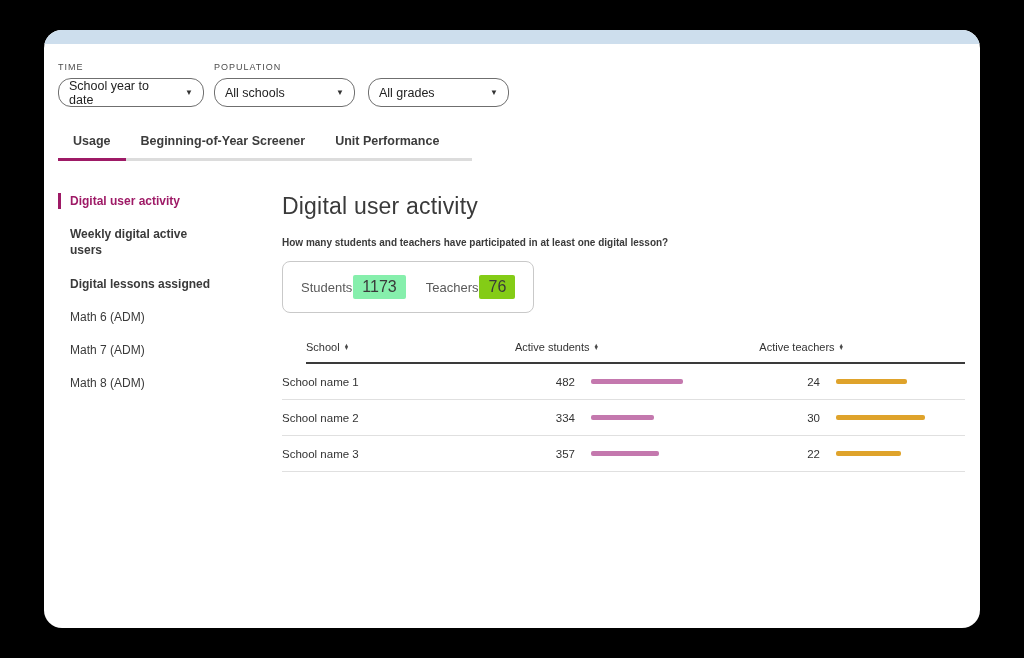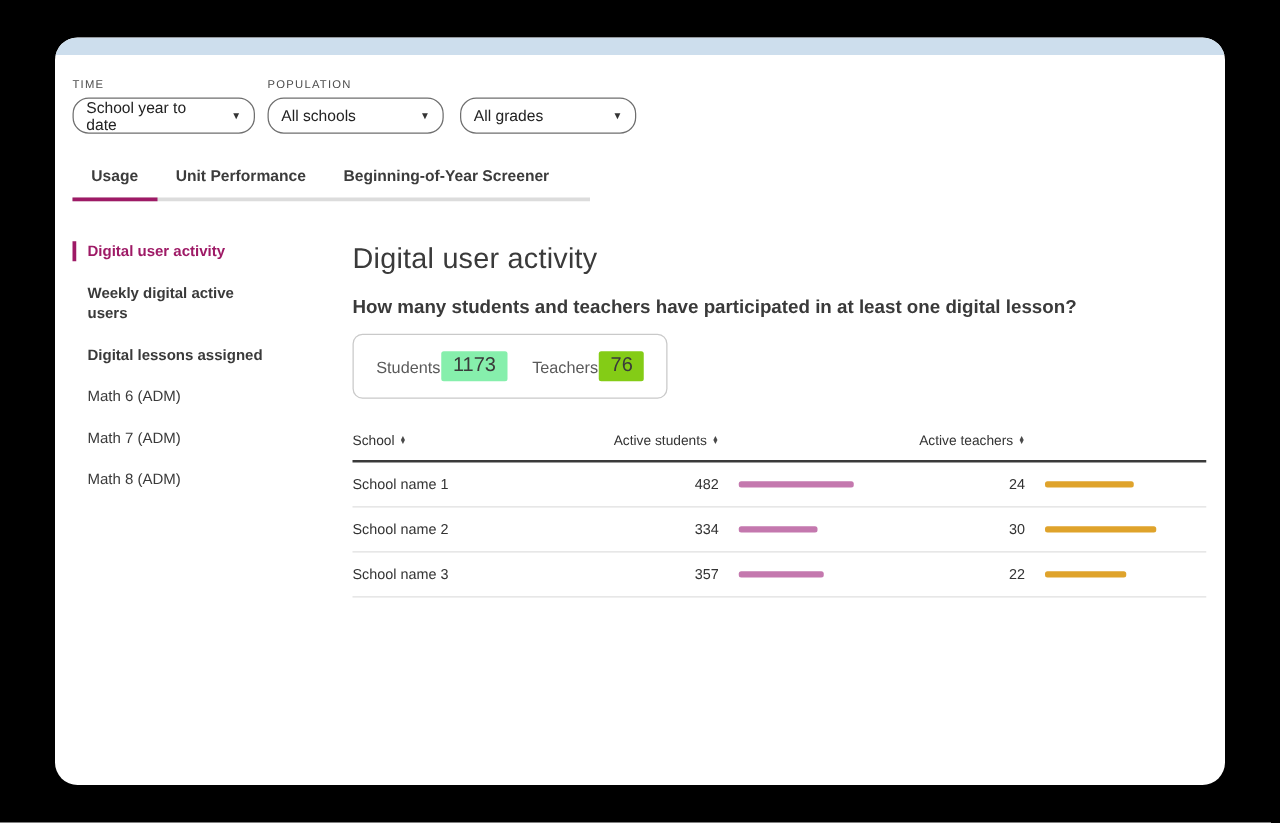--- a/index.html
+++ b/index.html
@@ -35,39 +35,39 @@
   .body-row { display:flex; margin-top:32px; padding-left:14px; }
   .sidebar { width:224px; flex:none; }
   .side-item { font-size:12px; color:#3a3a3a; margin-bottom:17px; max-width:155px;
                line-height:1.35; padding-left:12px; cursor:pointer; }
   .side-item.active { color:#9e1a66; font-weight:700; border-left:3px solid #9e1a66; padding-left:9px; }
   .side-item.bold { font-weight:700; }
   .side-item.plain { font-weight:400; }
 
   .content { flex:1; padding-right:15px; }
   .page-title { font-size:23px; font-weight:400; color:#3a3a3a; letter-spacing:0.2px; }
-  .question { margin-top:17px; font-size:15px; font-weight:700; color:#3a3a3a; }
+  .question { margin-top:17px; font-size:10px; font-weight:700; color:#3a3a3a; }
 
   .stat-card { margin-top:13px; display:inline-flex; align-items:center; gap:20px;
                border:1px solid #c9c9c9; border-radius:8px; padding:13px 18px; }
   .stat { display:flex; align-items:center; gap:1px; }
   .stat-label { font-size:13px; color:#5a5a5a; }
   .stat-value { font-size:16px; color:#3a3a3a; padding:3px 9px; border-radius:2px; }
   .stat-value.students { background:#86efac; }
   .stat-value.teachers { background:#84cc16; }
 
   .subtabs { margin-top:32px; display:flex; width:fit-content;
              border-bottom:3px solid #dcdcdc; padding-right:18px; }
   .subtab { font-size:12px; font-weight:700; color:#3c3c3c; padding:0 14px 9px 14px; cursor:pointer; }
   .subtab.active { margin-bottom:-3px; border-bottom:3px solid #9e1a66; }
 
   
   .table { margin-top:28px; width:683px; }
   .t-row { display:grid; grid-template-columns:200px 93px 145px 100px 145px; align-items:center; }
-  .t-head { padding-bottom:9px; border-bottom:2px solid #3a3a3a; font-size:11px; color:#333; }
+  .t-head { padding-bottom:9px; border-bottom:2px solid #3a3a3a; font-size:11px; color:#333;margin-left:24px; }
   .t-head .hcell { display:flex; align-items:center; cursor:pointer; }
   .t-head .hcell.num { justify-content:flex-end; }
   .sort { display:inline-flex; flex-direction:column; margin-left:4px; line-height:0.55; }
   .sort span { font-size:5.5px; color:#4a4a4a; }
   .t-body .t-row { height:36px; border-bottom:1px solid #e0e0e0; font-size:11.5px; color:#333; }
   .cell-num { text-align:right; }
   .cell-bar { padding-left:16px; }
   .bar { height:5px; border-radius:2px; }
   .bar.students { background:#c478ae; }
   .bar.teachers { background:#dfa32b; }
@@ -98,22 +98,22 @@
         <div class="dropdown dd-grades">
           <span>All grades</span>
           <span class="chev">▼</span>
         </div>
       </div>
     </div>
   </div>
 
   <div class="tabs">
     <div class="tab active">Usage</div>
+    <div class="tab">Beginning-of-Year Screener</div>
     <div class="tab">Unit Performance</div>
-    <div class="tab">Beginning-of-Year Screener</div>
   </div>
 
   <div class="body-row">
     <div class="sidebar">
       <div class="side-item active">Digital user activity</div>
       <div class="side-item bold">Weekly digital active users</div>
       <div class="side-item bold">Digital lessons assigned</div>
       <div class="side-item plain">Math 6 (ADM)</div>
       <div class="side-item plain">Math 7 (ADM)</div>
       <div class="side-item plain">Math 8 (ADM)</div>

